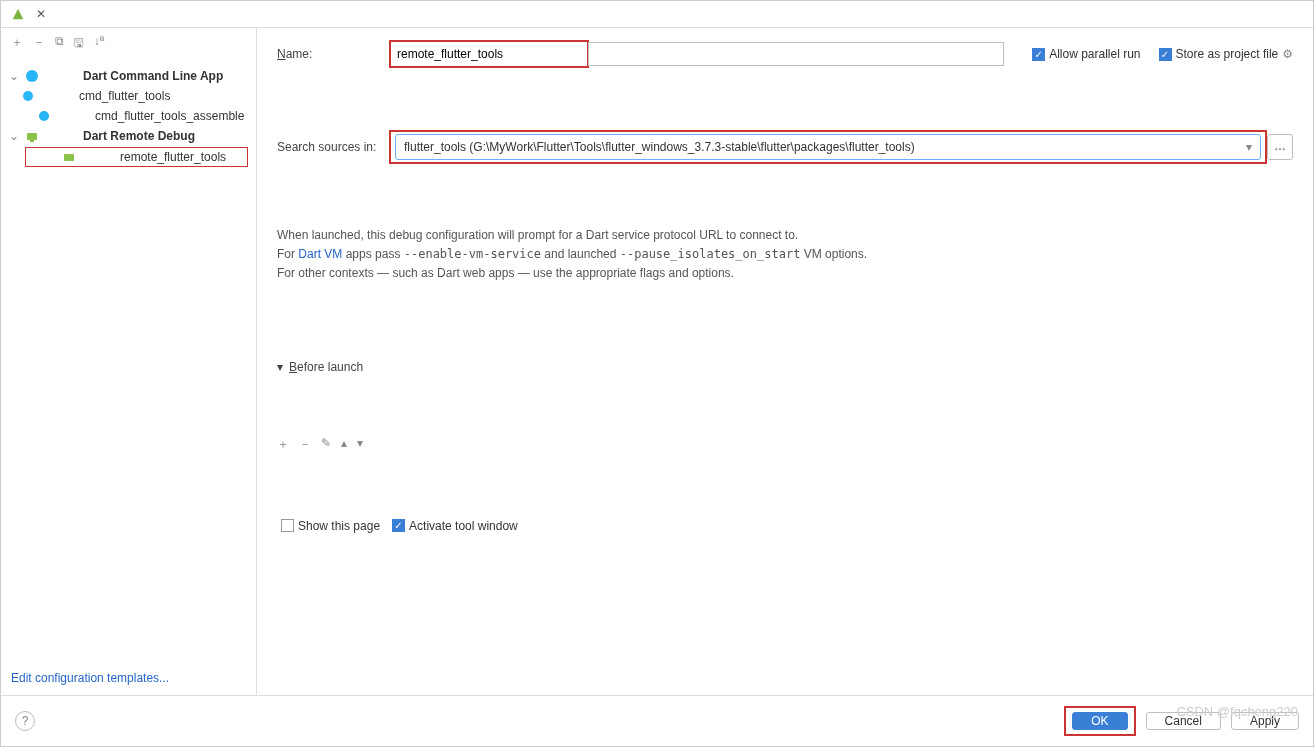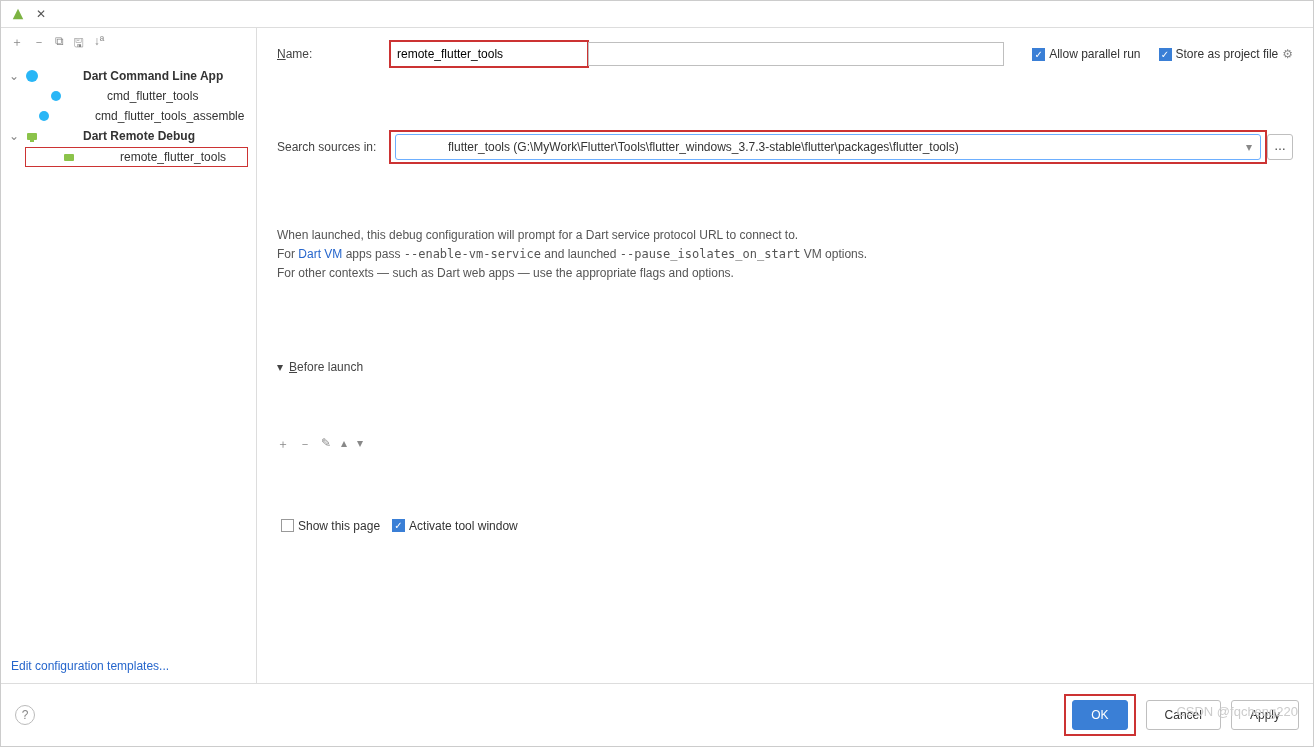--- a/index.html
+++ b/index.html
@@ -27,33 +27,33 @@
 .underline { text-decoration: underline; }
 input[type=text].field { height: 24px; border: 1px solid #bfbfbf; padding: 0 6px; background: #fff; }
 .name-wrap { border: 2px solid #c33; padding: 0; width: 200px; }
 .name-field { border: none !important; width: 100%; }
 .chk { display: flex; align-items: center; gap: 4px; }
 .chk .box { width: 13px; height: 13px; border: 1px solid #3a7fd6; background: #3a7fd6; display: inline-flex; align-items: center; justify-content: center; color: #fff; font-size: 10px; }
 .chk .box.empty { background: #fff; border: 1px solid #999; color: transparent; }
 .gear { color: #888; margin-left: 4px; }
 .src-wrap { flex: 1; display: flex; align-items: center; gap: 6px; border: 2px solid #c33; padding: 2px 4px; }
 .combo { flex: 1; display: flex; align-items: center; height: 26px; border: 1px solid #6dafff; border-radius: 3px; background: #fff; padding: 0 8px; }
-.combo .ctext { flex: 1; white-space: nowrap; overflow: hidden; text-overflow: ellipsis; margin-left: 44px; }
+.combo .ctext { flex: 1; white-space: nowrap; overflow: hidden; text-overflow: ellipsis; }
 .combo .cdrop { color: #888; }
 .ell-btn { width: 26px; height: 26px; border: 1px solid #bfbfbf; border-radius: 3px; background: #fff; text-align: center; line-height: 22px; }
 .info { color: #555; line-height: 1.6; margin-bottom: 28px; }
 .code { font-family: Consolas, monospace; }
 .section-head { display: flex; align-items: center; gap: 6px; color: #444; margin-bottom: 8px; }
 .mini-toolbar { display: flex; gap: 10px; padding: 6px 0; color: #888; }
 .tasks-box { border: 1px solid #cfcfcf; border-radius: 2px; height: 100px; display: flex; align-items: center; justify-content: center; color: #9a9a9a; }
 .bottom-opts { display: flex; gap: 12px; padding: 12px 0 0 4px; }
 .spacer { flex: 1; }
 .footer { border-top: 1px solid #ddd; padding: 10px 14px; display: flex; align-items: center; gap: 10px; }
 .help { width: 20px; height: 20px; border: 1px solid #bbb; border-radius: 50%; text-align: center; line-height: 18px; color: #888; }
-.btn { height: 30px; padding: 0 18px; border: 1px solid #bfbfbf; border-radius: 3px; background: #fff; display: inline-flex; align-items: center; justify-content: center; }
+.btn { height: 18px; padding: 0 18px; border: 1px solid #bfbfbf; border-radius: 3px; background: #fff; display: inline-flex; align-items: center; justify-content: center; }
 .btn.primary { background: #3a7fd6; color: #fff; border-color: #3a7fd6; }
 .ok-wrap { border: 2px solid #c33; padding: 4px 6px; }
 .watermark { position: fixed; right: 16px; bottom: 28px; color: #ccc; font-size: 13px; pointer-events: none; }
 svg { display: block; }
 </style>
 </head>
 <body>
 
 <div class="titlebar">
   <span class="icon">
@@ -76,21 +76,21 @@
     <div class="tree">
       <div class="tree-row">
         <span class="chev">⌄</span>
         <span class="ticon">
             <svg viewBox="0 0 14 14">
               <circle cx="7" cy="7" r="6" fill="#29b6f6"></circle>
             </svg>
           </span>
         <span class="lbl bold">Dart Command Line App</span>
       </div>
-      <div class="tree-row" style="padding-left:44px">
+      <div class="tree-row" style="padding-left:16px">
         <span class="ticon">
             <svg viewBox="0 0 14 14">
               <circle cx="7" cy="7" r="5" fill="#29b6f6"></circle>
             </svg>
           </span>
         <span class="lbl">cmd_flutter_tools</span>
       </div>
       <div class="tree-row" style="padding-left:32px">
         <span class="ticon">
             <svg viewBox="0 0 14 14">

